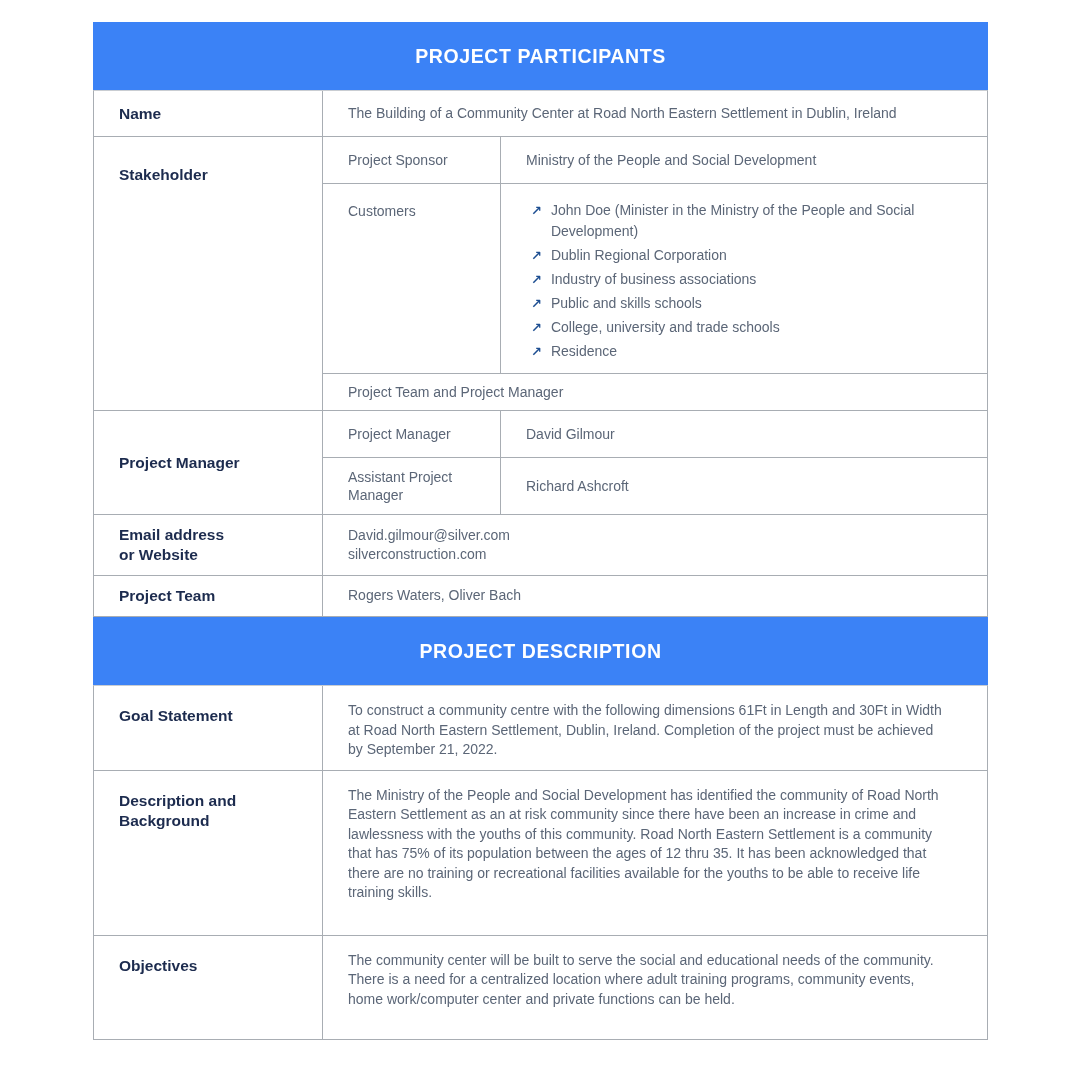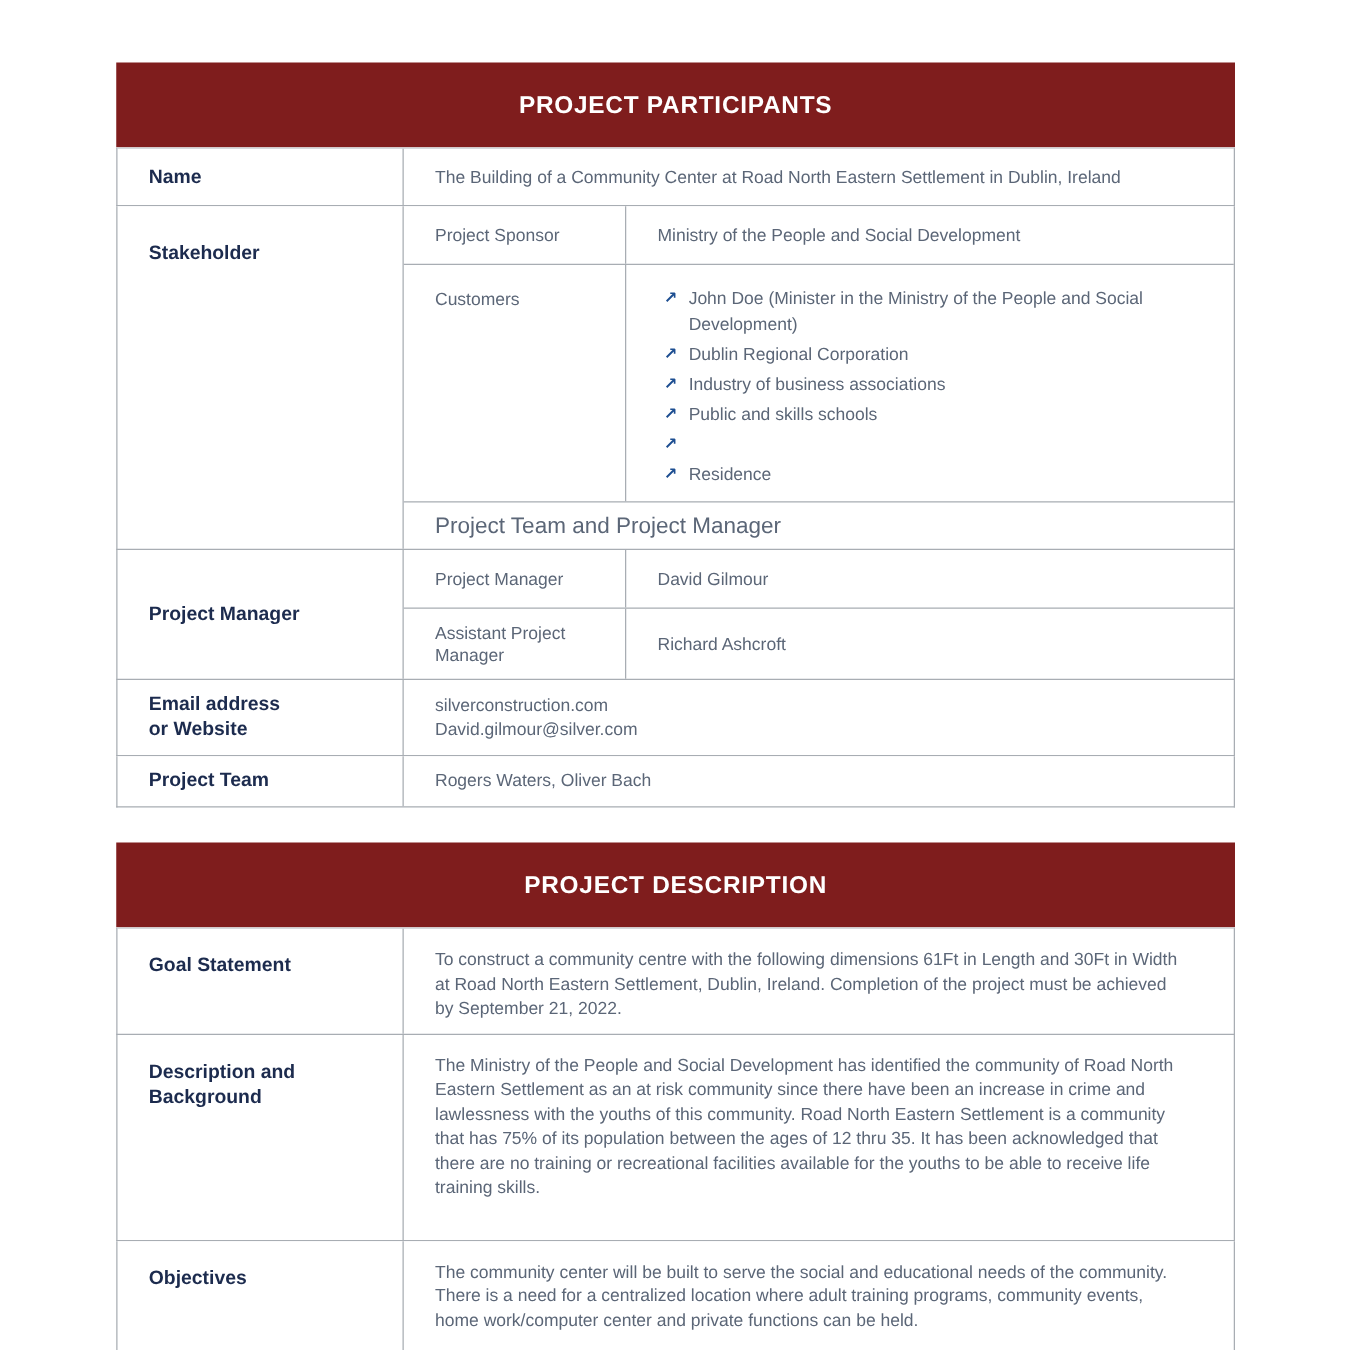--- a/index.html
+++ b/index.html
@@ -16,29 +16,28 @@
     left: 93px;
     top: 22px;
     width: 895px;
     box-sizing: border-box;
   }
   .doc * { box-sizing: border-box; }
 
   
   .section-bar {
     height: 68px;
-    background: #7f1d1d;
+    background: #3b82f6;
     color: #ffffff;
     display: flex;
     align-items: center;
     justify-content: center;
     font-weight: bold;
     font-size: 19.5px;
     letter-spacing: 0.6px;
-    margin-top: 28px;
   }
 
   
   .row {
     display: flex;
     background: #ffffff;
     border-left: 1px solid #a8adb3;
     border-right: 1px solid #a8adb3;
     border-bottom: 1px solid #a8adb3;
   }
@@ -119,21 +118,21 @@
   .pm-sub-row { min-height: 47px; }
   .goal-row { min-height: 77px; }
   .desc-row { min-height: 165px; }
   .obj-row { min-height: 104px; }
 
   
   .span-cell {
     flex: 1;
     padding: 8px 25px;
     color: #5b6677;
-    font-size: 18px;
+    font-size: 14px;
     display: flex;
     align-items: center;
   }
 
   
   .bullet-list {
     display: flex;
     flex-direction: column;
     gap: 3px;
     padding-left: 5px;
@@ -191,20 +190,21 @@
             <div class="bullet-item">
               <span class="bullet">↗</span>
               <span>Industry of business associations</span>
             </div>
             <div class="bullet-item">
               <span class="bullet">↗</span>
               <span>Public and skills schools</span>
             </div>
             <div class="bullet-item">
               <span class="bullet">↗</span>
+              <span>College, university and trade schools</span>
             </div>
             <div class="bullet-item">
               <span class="bullet">↗</span>
               <span>Residence</span>
             </div>
           </div>
         </div>
       </div>
 
 
@@ -231,22 +231,22 @@
 
     </div>
   </div>
 
   <div class="row row-h56">
     <div class="label-cell">
       <span>Email address</span>
       <span>or Website</span>
     </div>
     <div class="value-cell">
+      <span>David.gilmour@silver.com</span>
       <span>silverconstruction.com</span>
-      <span>David.gilmour@silver.com</span>
     </div>
   </div>
 
   <div class="row row-h33">
     <div class="label-cell">Project Team</div>
     <div class="value-cell">Rogers Waters, Oliver Bach</div>
   </div>
 
   <div class="section-bar">
     <span>PROJECT DESCRIPTION</span>

